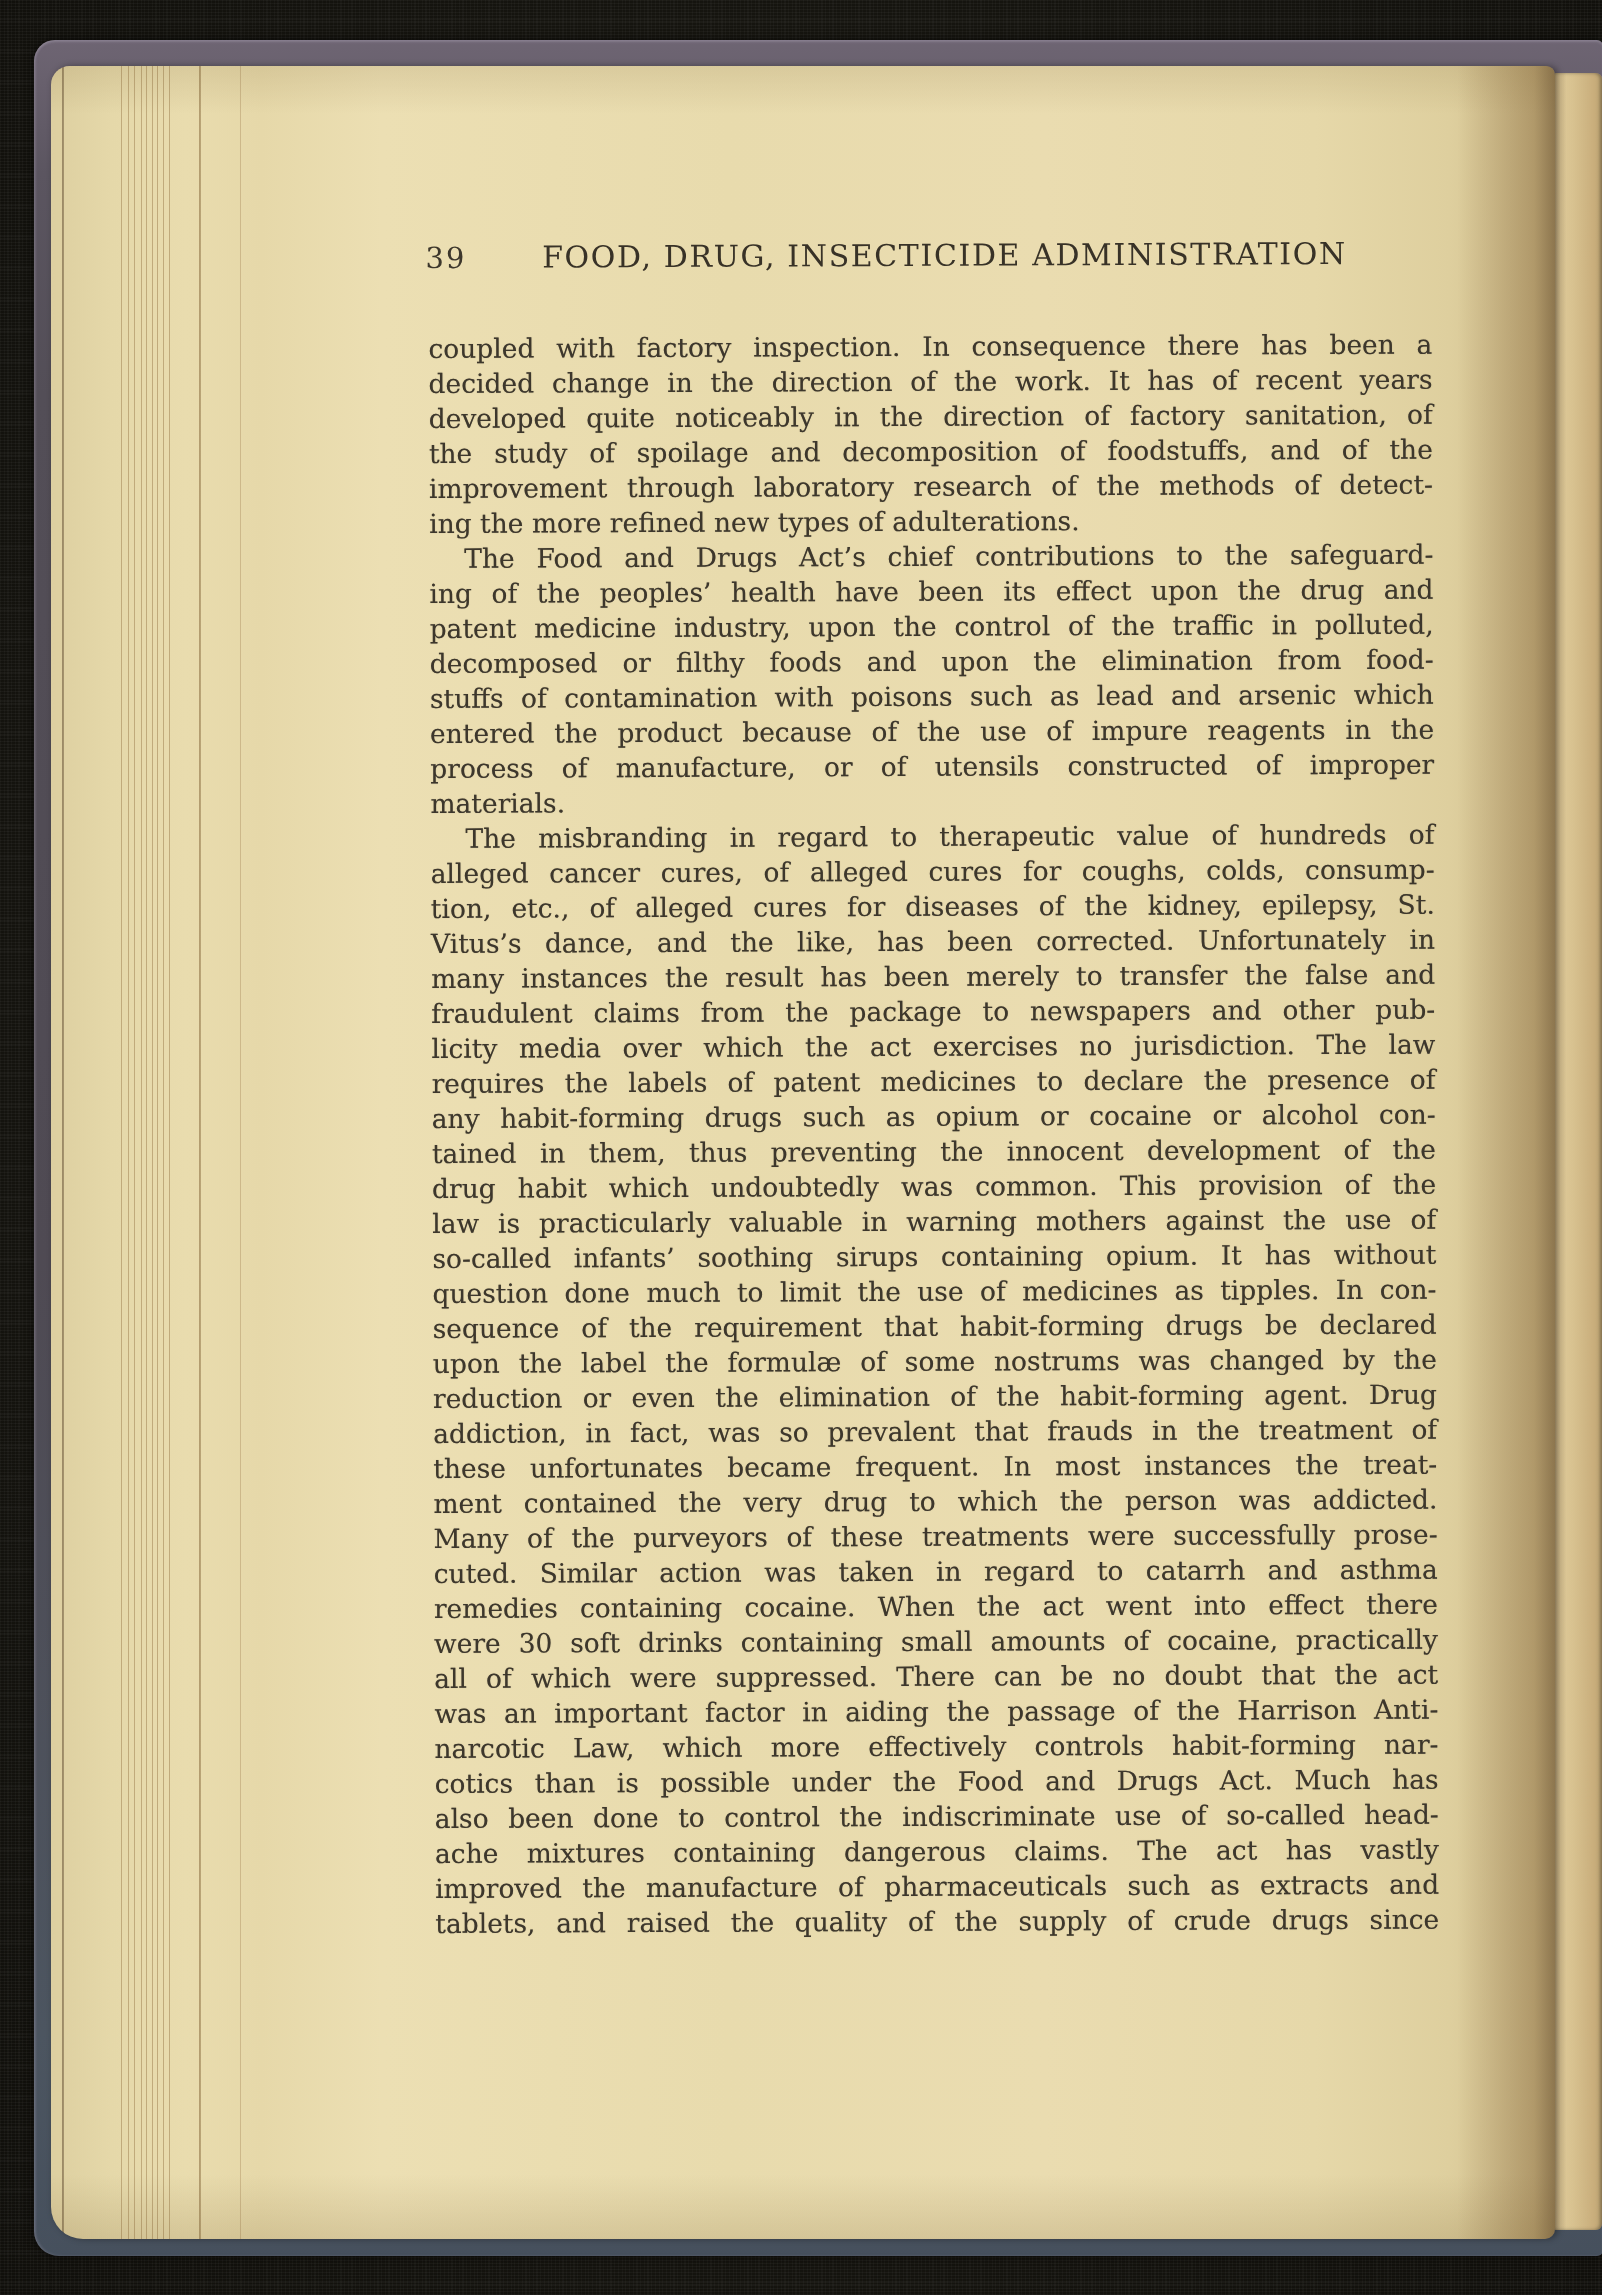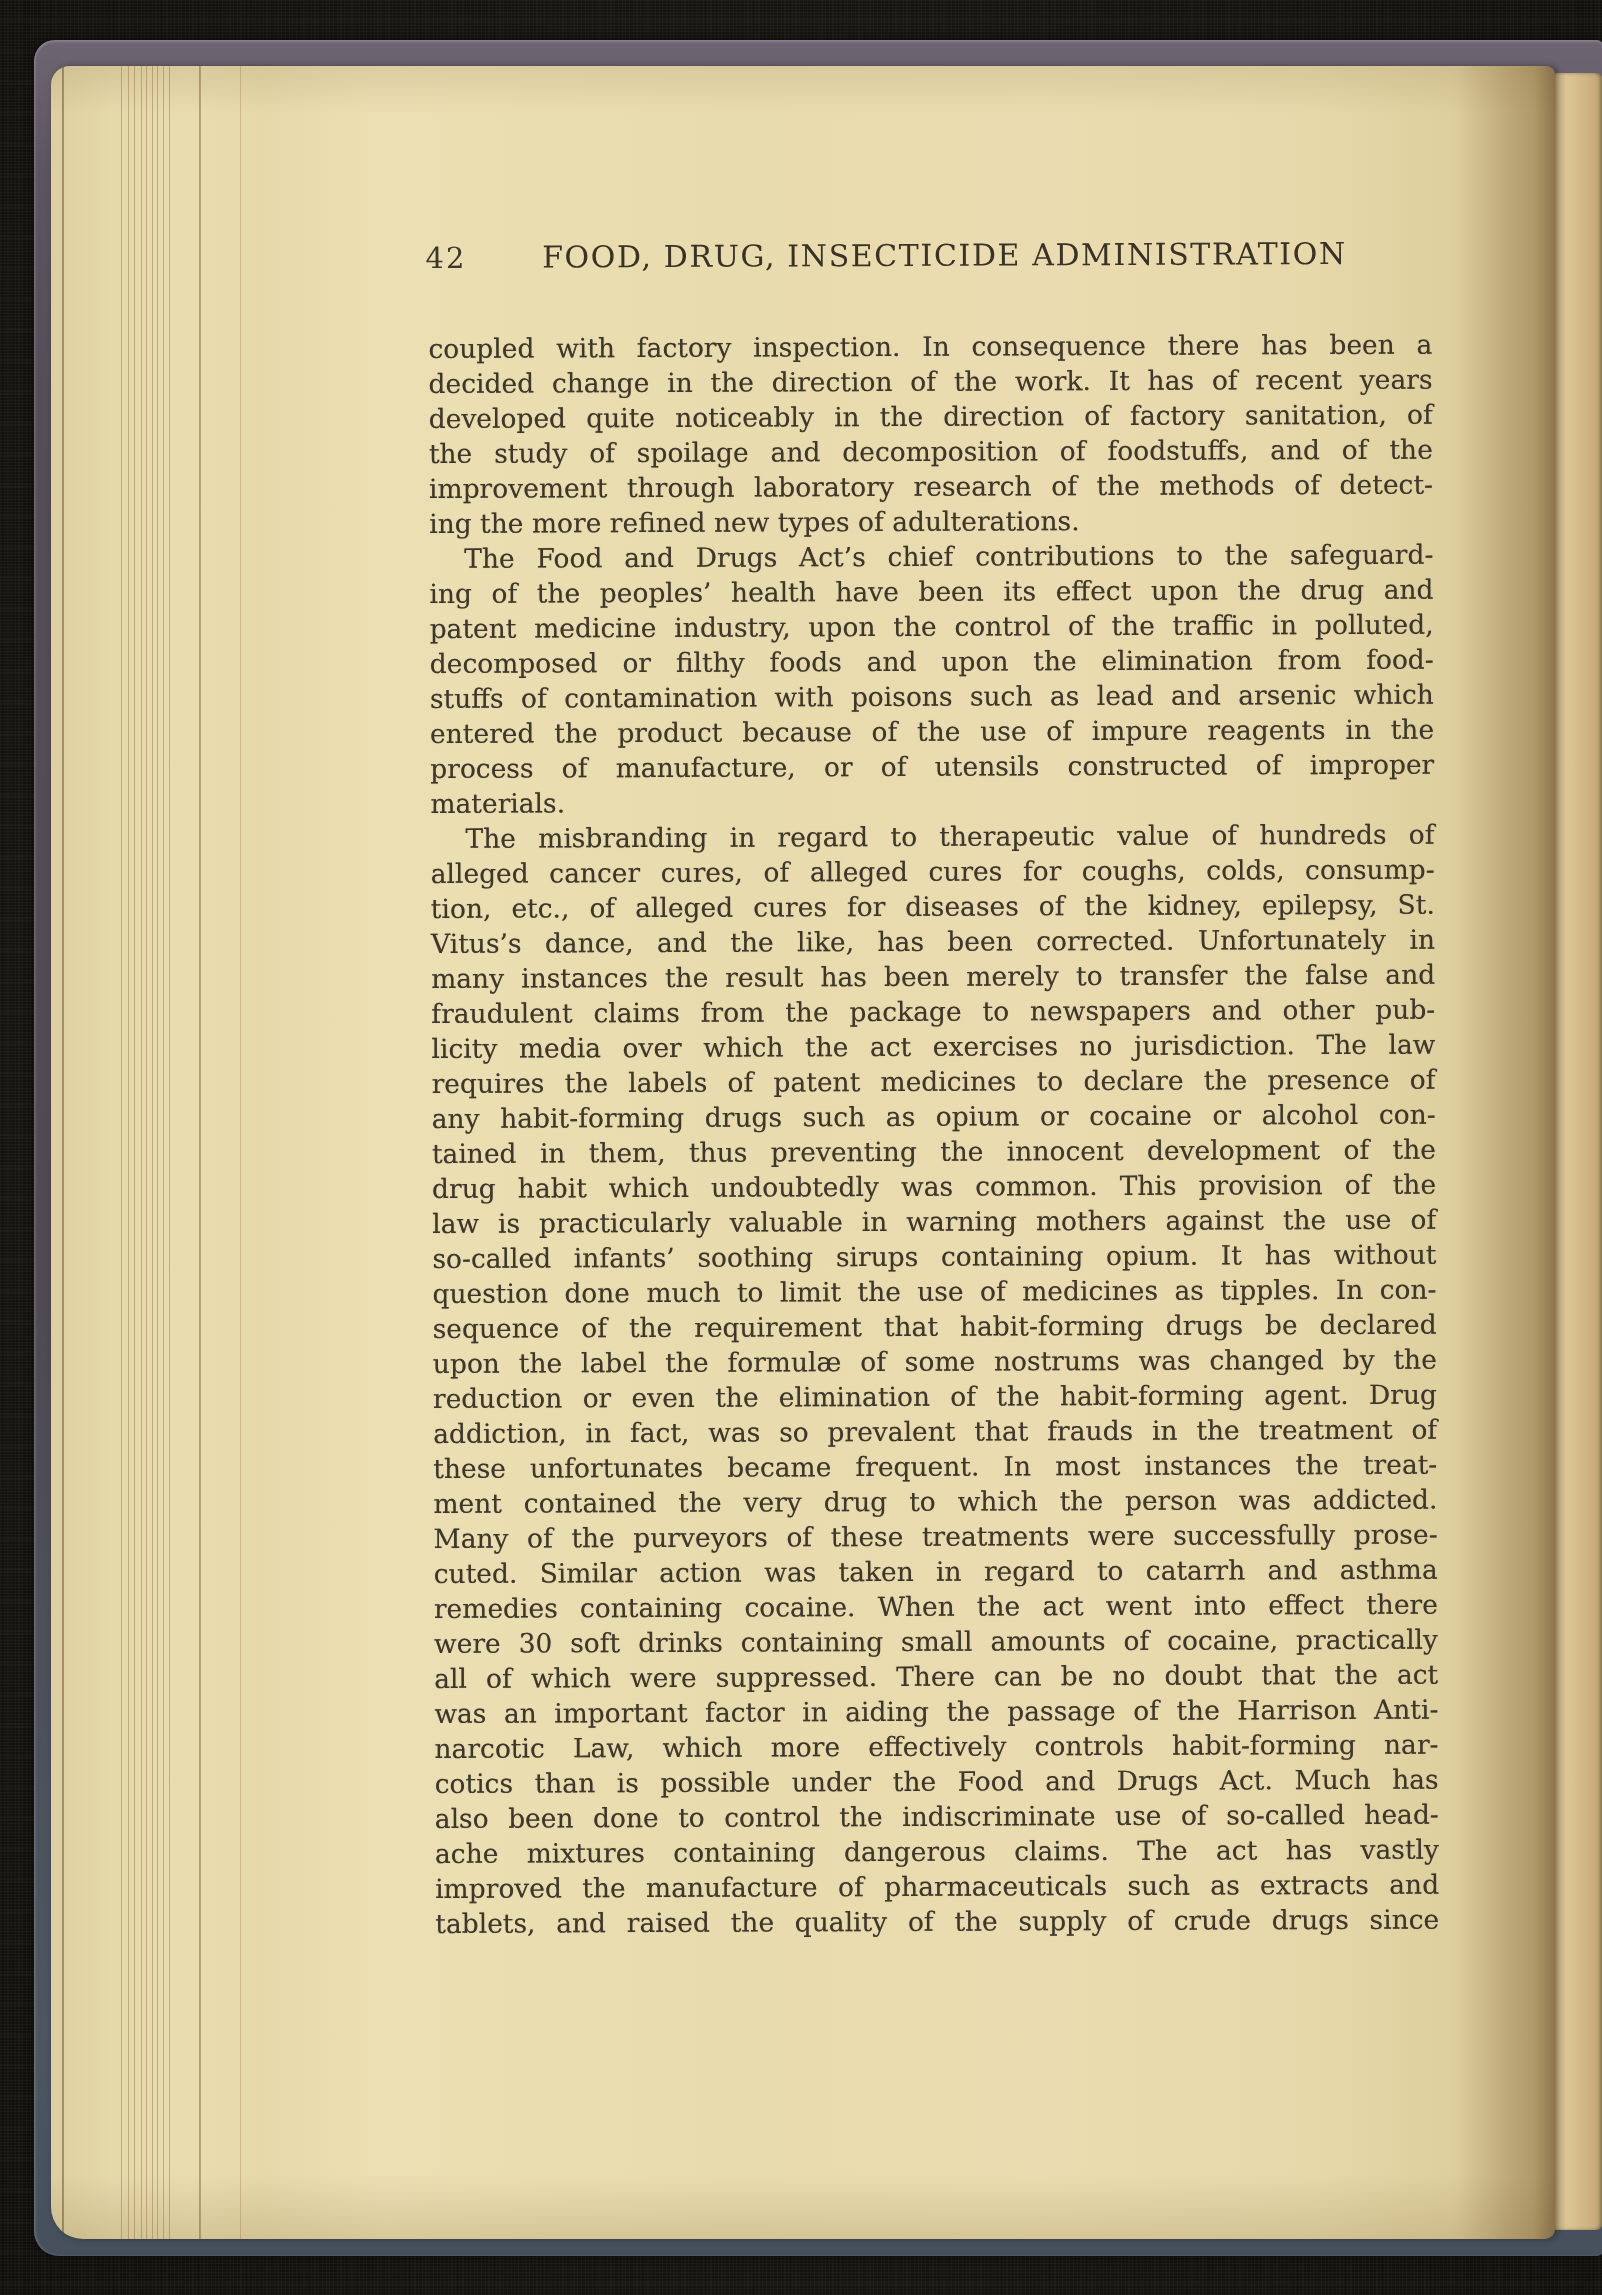--- a/index.html
+++ b/index.html
@@ -106,21 +106,21 @@
 <body>
 
 <div class="scene">
   <div class="cover-bg"></div>
   <div class="binding"></div>
   <div class="main-page"></div>
   <div class="next-page"></div>
 
   <div class="content">
     <div class="pageheader">
-      <span class="pagenum">42</span>
+      <span class="pagenum">39</span>
       <div class="running-title">FOOD, DRUG, INSECTICIDE ADMINISTRATION</div>
     </div>
     <div class="bodytext">
         <div class="line">coupled with factory inspection.  In consequence there has been a</div>
         <div class="line">decided change in the direction of the work.  It has of recent years</div>
         <div class="line">developed quite noticeably in the direction of factory sanitation, of</div>
         <div class="line">the study of spoilage and decomposition of foodstuffs, and of the</div>
         <div class="line">improvement through laboratory research of the methods of detect-</div>
         <div class="line noj">ing the more refined new types of adulterations.</div>
         <div class="line ind">The Food and Drugs Act’s chief contributions to the safeguard-</div>

